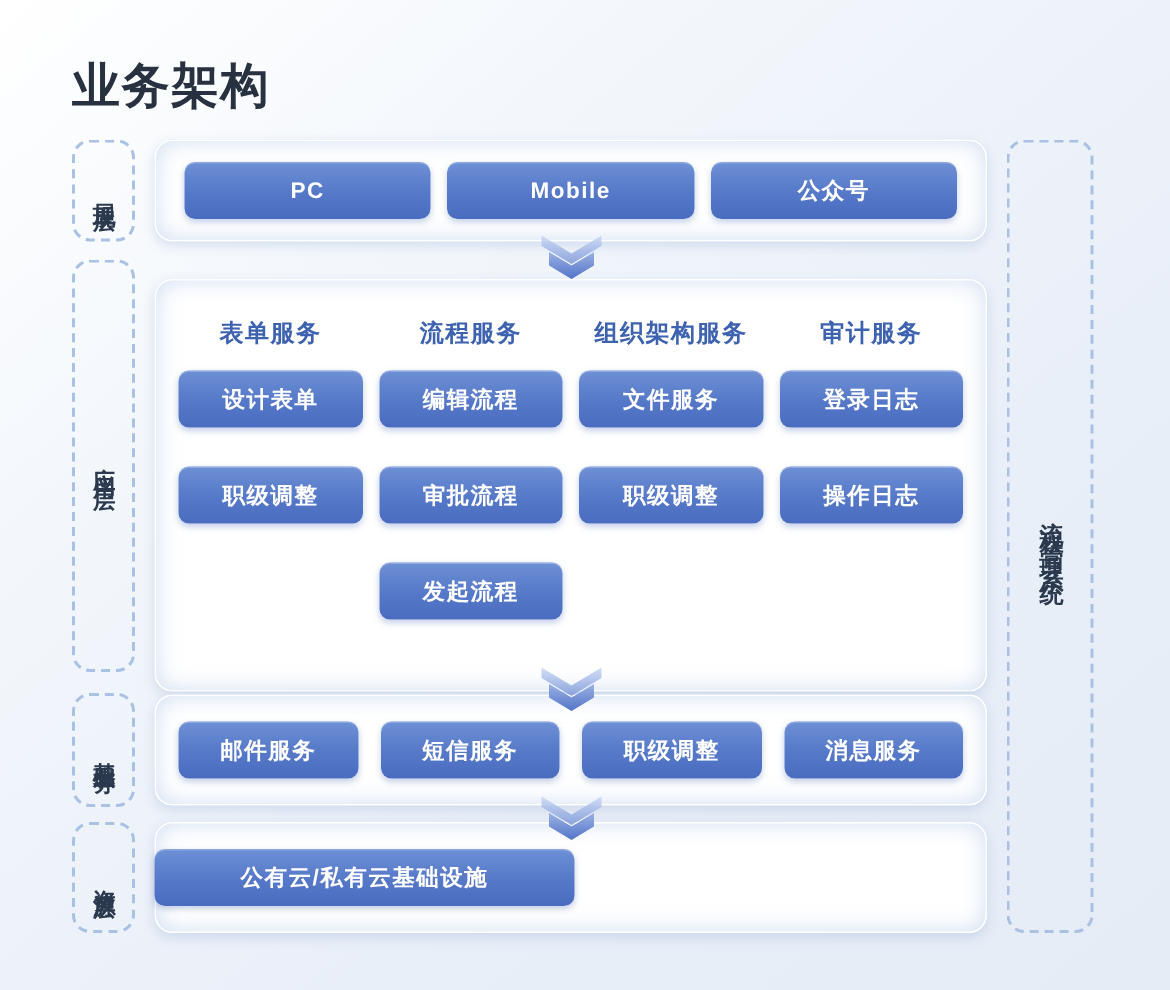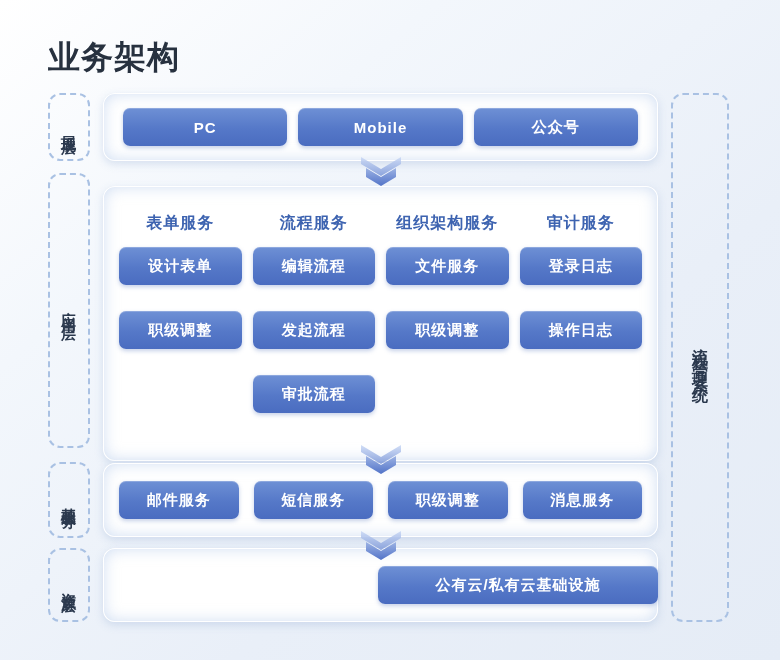--- a/index.html
+++ b/index.html
@@ -20,21 +20,21 @@
     position:absolute;left:103px;width:555px;border-radius:12px;
     background:#ffffff;
     box-shadow:
       inset 0 0 0 1px #ffffff,
       inset 0 0 16px rgba(163,190,230,.55),
       0 3px 8px rgba(140,165,210,.30);
   }
   .panel-1{top:93px;height:68px;display:flex;align-items:center;gap:11px;padding:0 20px;box-sizing:border-box;text-align:right;}
   .panel-2{top:186px;height:275px;display:flex;gap:11px;padding:26px 16px 0;box-sizing:border-box;}
   .panel-3{top:463px;height:74px;display:flex;align-items:center;gap:15px;padding:0 16px;box-sizing:border-box;}
-  .panel-4{top:548px;height:74px;display:flex;align-items:center;justify-content:flex-end;box-sizing:border-box;}
+  .panel-4{top:548px;height:74px;display:flex;align-items:center;justify-content:flex-start;box-sizing:border-box;}
   
   .btn{
     height:38px;display:flex;align-items:center;justify-content:center;
     background:linear-gradient(180deg,#6e90d5 0%,#5578c8 55%,#4a6cc0 100%);
     border-radius:7px;color:#ffffff;font-size:15px;font-weight:bold;letter-spacing:1px;
     box-shadow:0 2px 4px rgba(90,120,190,.35), inset 0 1px 0 rgba(255,255,255,.22);
     cursor:pointer;
   }
   .grow{flex:1;}
   .col{flex:1;display:flex;flex-direction:column;}
@@ -111,22 +111,22 @@
 
   <div class="panel panel-2">
     <div class="col">
       <div class="col-header">表单服务</div>
       <div class="btn">设计表单</div>
       <div class="btn">职级调整</div>
     </div>
     <div class="col">
       <div class="col-header">流程服务</div>
       <div class="btn">编辑流程</div>
+      <div class="btn">审批流程</div>
       <div class="btn">发起流程</div>
-      <div class="btn">审批流程</div>
     </div>
     <div class="col">
       <div class="col-header">组织架构服务</div>
       <div class="btn">文件服务</div>
       <div class="btn">职级调整</div>
     </div>
     <div class="col">
       <div class="col-header">审计服务</div>
       <div class="btn">登录日志</div>
       <div class="btn">操作日志</div>

